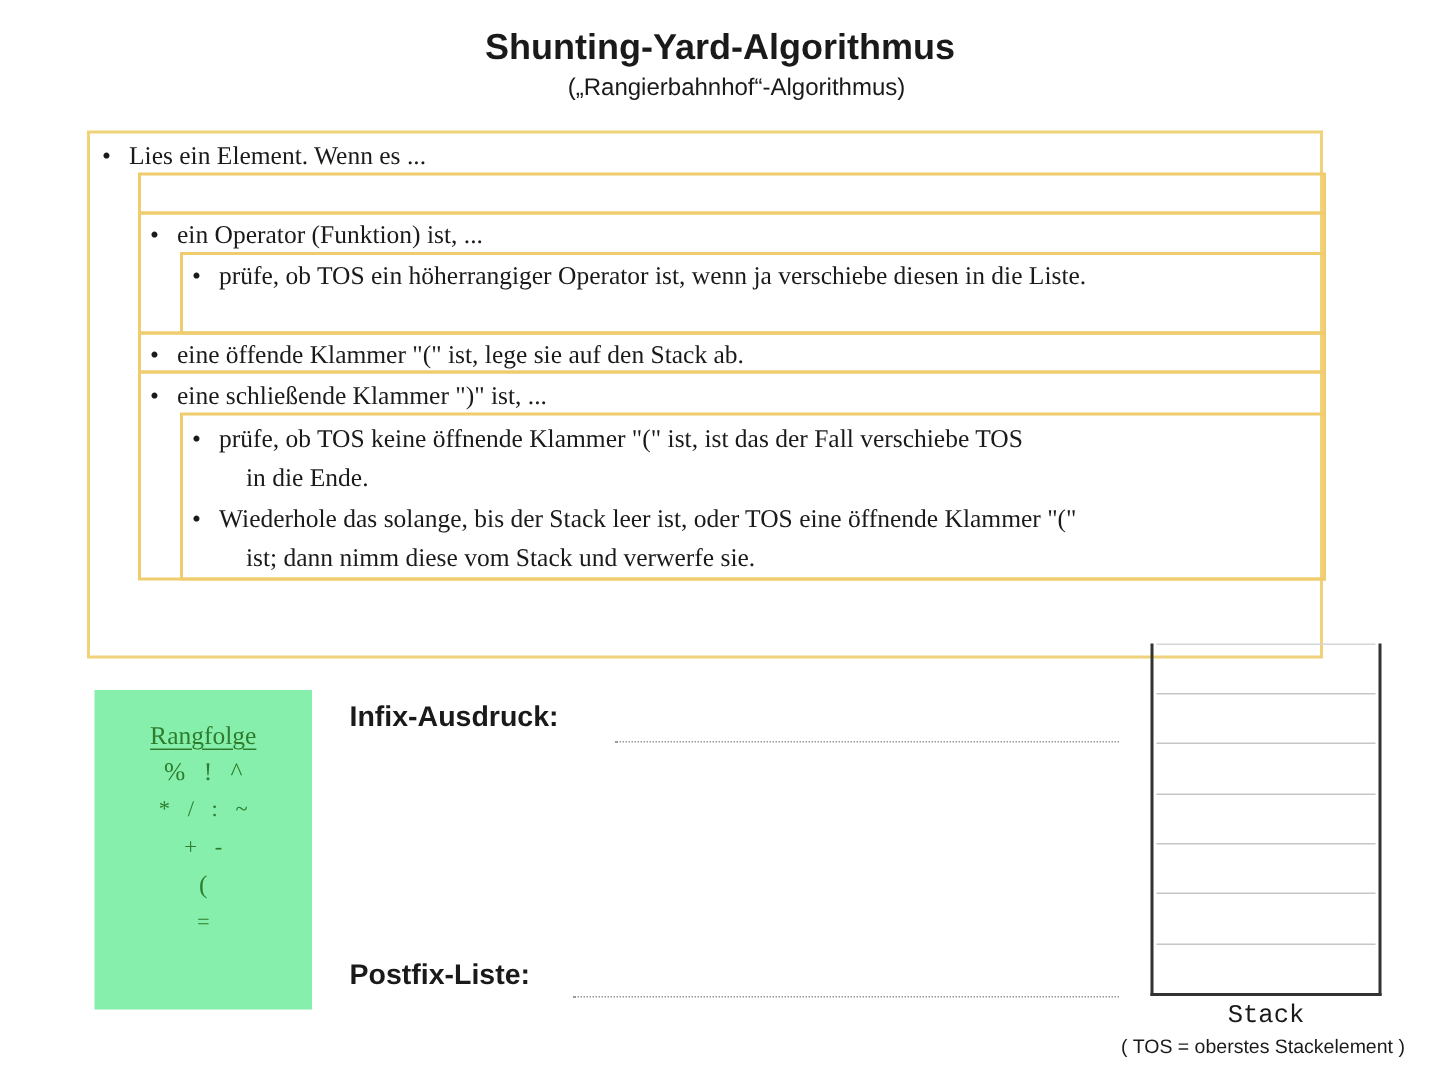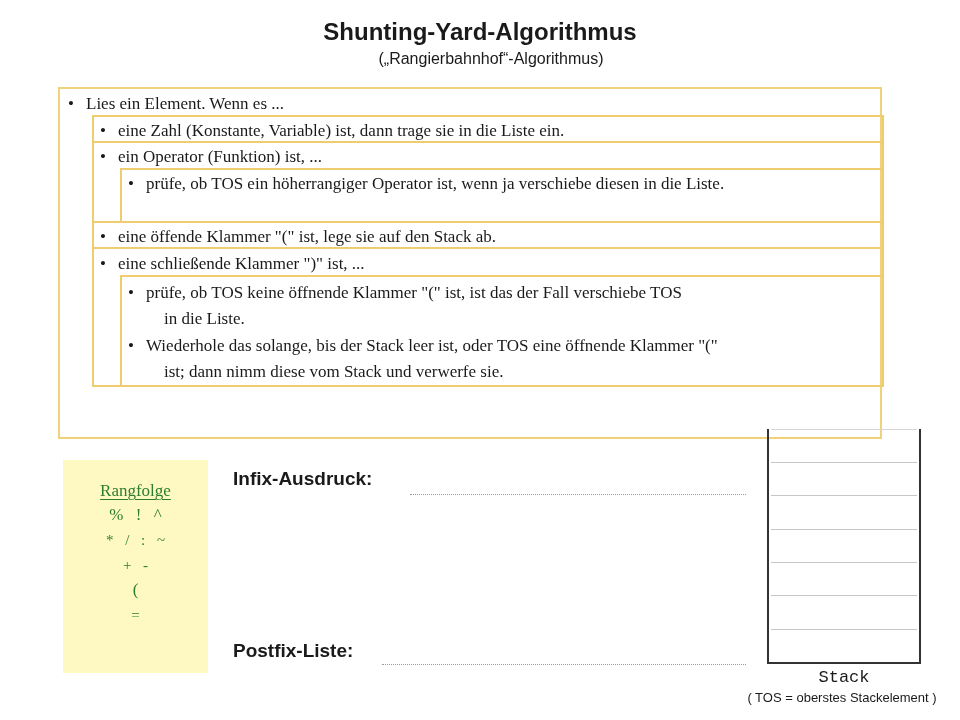--- a/index.html
+++ b/index.html
@@ -7,21 +7,21 @@
   .title { position: absolute; top: 18px; left: 0; width: 960px; text-align: center; font-family: "Liberation Sans", sans-serif; font-weight: bold; font-size: 24px; }
   .title span { text-underline-offset: 3px; padding: 0 6px; }
   .subtitle { position: absolute; top: 50px; left: 0; width: 982px; text-align: center; font-family: "Liberation Sans", sans-serif; font-size: 16px; }
 
   .rules { position: absolute; left: 58px; top: 87px; width: 824px; height: 352px; border: 2px solid #f0d27a; box-sizing: border-box; }
   .box { position: absolute; border: 2px solid #efcc6e; box-sizing: border-box; }
   .row { position: absolute; font-size: 17px; white-space: nowrap; line-height: 20px; }
   .bullet { display: inline-block; width: 18px; text-align: left; }
   .indent { display: inline-block; width: 18px; }
 
-  .rank { position: absolute; left: 63px; top: 460px; width: 145px; height: 213px; background: #fef9c3; text-align: center; color: #2e7d2e; font-family: "Liberation Serif", serif; }
+  .rank { position: absolute; left: 63px; top: 460px; width: 145px; height: 213px; background: #86efac; text-align: center; color: #2e7d2e; font-family: "Liberation Serif", serif; }
   .rank .head { margin-top: 21px; font-size: 17px; text-decoration: underline; text-underline-offset: 3px; }
   .rank .line { font-size: 17px; margin-top: 3px; line-height: 22px; }
   .rank .line.small { font-size: 15px; }
 
   .label { position: absolute; font-family: "Liberation Sans", sans-serif; font-weight: bold; font-size: 19px; }
   .dotline { position: absolute; height: 0; border-top: 1px dotted #9a9a9a; }
 
   .stack { position: absolute; left: 767px; top: 429px; width: 154px; height: 235px; border-left: 2px solid #333; border-right: 2px solid #333; border-bottom: 2px solid #333; box-sizing: border-box; }
   .stack .slot { position: absolute; left: 2px; right: 2px; height: 0; border-top: 1px solid #c6c6c6; }
   .stack-title { position: absolute; left: 767px; top: 668px; width: 154px; text-align: center; font-family: Liberation Mono, monospace; font-size: 17px; }
@@ -37,26 +37,25 @@
 
   <div class="box" style="left:32px; top:26px; width:792px; height:28px;"></div>
   <div class="box" style="left:32px; top:52px; width:792px; height:82px;"></div>
   <div class="box" style="left:32px; top:132px; width:792px; height:28px;"></div>
   <div class="box" style="left:32px; top:158px; width:792px; height:140px;"></div>
 
   <div class="box" style="left:60px; top:79px; width:764px; height:55px;"></div>
   <div class="box" style="left:60px; top:186px; width:764px; height:112px;"></div>
 
   <div class="row" style="left:8px; top:5px;"><span class="bullet">•</span><span>Lies ein Element. Wenn es ...</span></div>
-  <div class="row" style="left:40px; top:32px;"><span class="bullet">•</span><span>eine Zahl (Konstante, Variable) ist, dann trage sie in die Liste ein.</span></div>
   <div class="row" style="left:40px; top:58px;"><span class="bullet">•</span><span>ein Operator (Funktion) ist, ...</span></div>
   <div class="row" style="left:68px; top:85px;"><span class="bullet">•</span><span>prüfe, ob TOS ein höherrangiger Operator ist, wenn ja verschiebe diesen in die Liste.</span></div>
   <div class="row" style="left:40px; top:138px;"><span class="bullet">•</span><span>eine öffende Klammer "(" ist, lege sie auf den Stack ab.</span></div>
   <div class="row" style="left:40px; top:165px;"><span class="bullet">•</span><span>eine schließende Klammer ")" ist, ...</span></div>
-  <div class="row" style="left:68px; top:194px;"><span class="bullet">•</span><span>prüfe, ob TOS keine öffnende Klammer "(" ist, ist das der Fall verschiebe TOS</span><br><span class="indent"></span><span class="indent"></span><span style="position:relative; top:6px;">in die Liste.</span></div>
+  <div class="row" style="left:68px; top:194px;"><span class="bullet">•</span><span>prüfe, ob TOS keine öffnende Klammer "(" ist, ist das der Fall verschiebe TOS</span><br><span class="indent"></span><span class="indent"></span><span style="position:relative; top:6px;">in die Ende.</span></div>
   <div class="row" style="left:68px; top:247px;"><span class="bullet">•</span><span>Wiederhole das solange, bis der Stack leer ist, oder TOS eine öffnende Klammer "("</span><br><span class="indent"></span><span class="indent"></span><span style="position:relative; top:6px;">ist; dann nimm diese vom Stack und verwerfe sie.</span></div>
 </div>
 
 <div class="rank">
   <div class="head">Rangfolge</div>
   <div class="line" style="word-spacing:8px;">% ! ^</div>
   <div class="line small" style="word-spacing:8px;">* / : ~</div>
   <div class="line small" style="word-spacing:8px;">+ -</div>
   <div class="line">(</div>
   <div class="line small">=</div>

